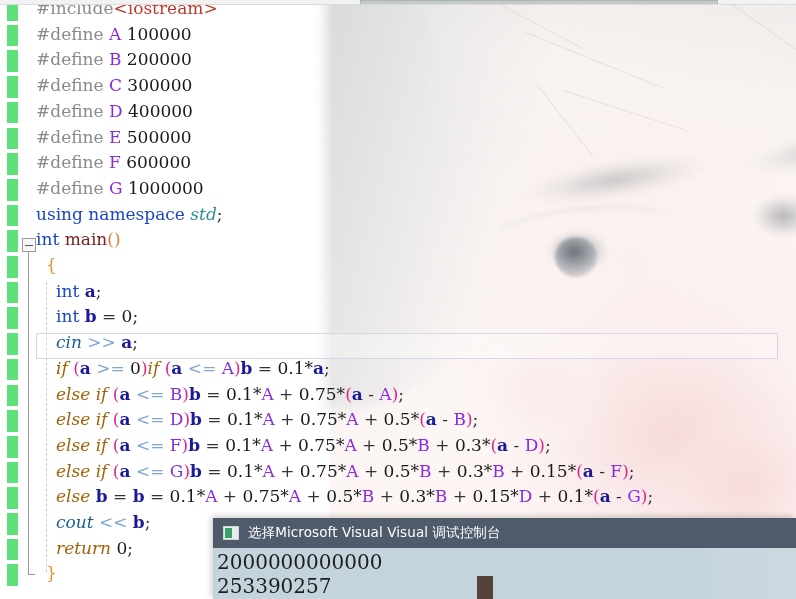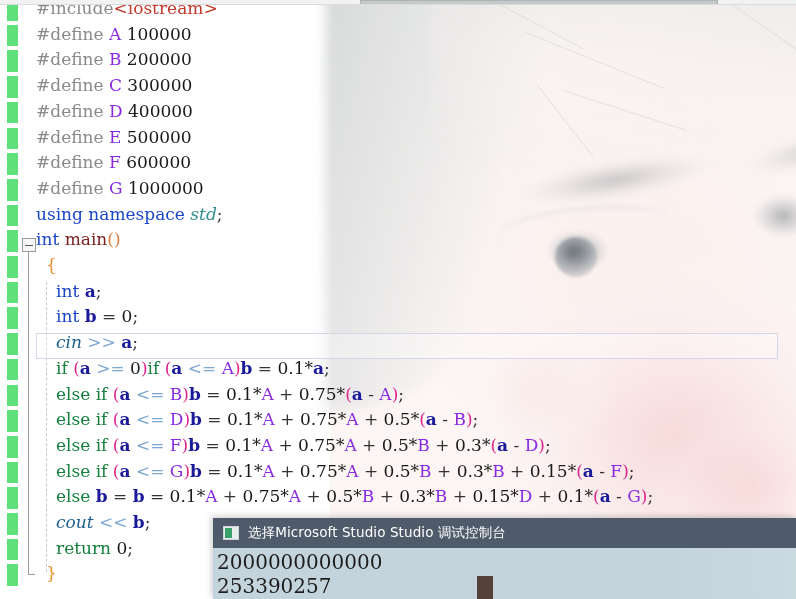--- a/index.html
+++ b/index.html
@@ -188,21 +188,21 @@
   .t-str     { color: #c03a2b; }                 
   .t-macro   { color: #8a2be2; }                 
   .t-num     { color: #1a1a1a; }
   .t-kw      { color: #1b46c8; font-weight: 400;}
   .t-type    { color: #1b46c8; }
   .t-ns      { color: #2f8f8f; font-style: italic; } 
   .t-fn      { color: #7a2222; }                 
   .t-paren   { color: #e07b39; }                 
   .t-brace   { color: #e8902f; }
   .t-var     { color: #1b1b9a; font-weight: bold;} 
-  .t-ctrl    { color: #15803d; }                 
+  .t-ctrl    { color: #a16207; font-style: italic; }                 
   .t-magenta { color: #e0218a; }                 
   .t-std     { color: #1b5f8f; font-style: italic; } 
   .t-op      { color: #7fa7d4; }                 
   .t-punc    { color: #333333; }
 
   
   .top-scroll-track {
     position: absolute;
     left: 0; top: 0; width: 796px; height: 5px;
     background: #f2f2f2;
@@ -344,20 +344,20 @@
 
     <div class="top-scroll-track">
       <div class="top-scroll-thumb"></div>
     </div>
     <div class="top-scroll-edge"></div>
   </div>
 
   <div class="console">
     <div class="console-titlebar">
       <span class="console-icon"></span>
-      <span class="console-title">选择Microsoft Studio Studio 调试控制台</span>
+      <span class="console-title">选择Microsoft Visual Visual 调试控制台</span>
     </div>
     <div class="console-body" id="consoleout"><div class="console-line">2000000000000</div><div class="console-line">253390257</div></div>
     <div class="console-right-shade"></div>
     <div class="console-cursor"></div>
   </div>
 
 </div>
 
 </body></html>

